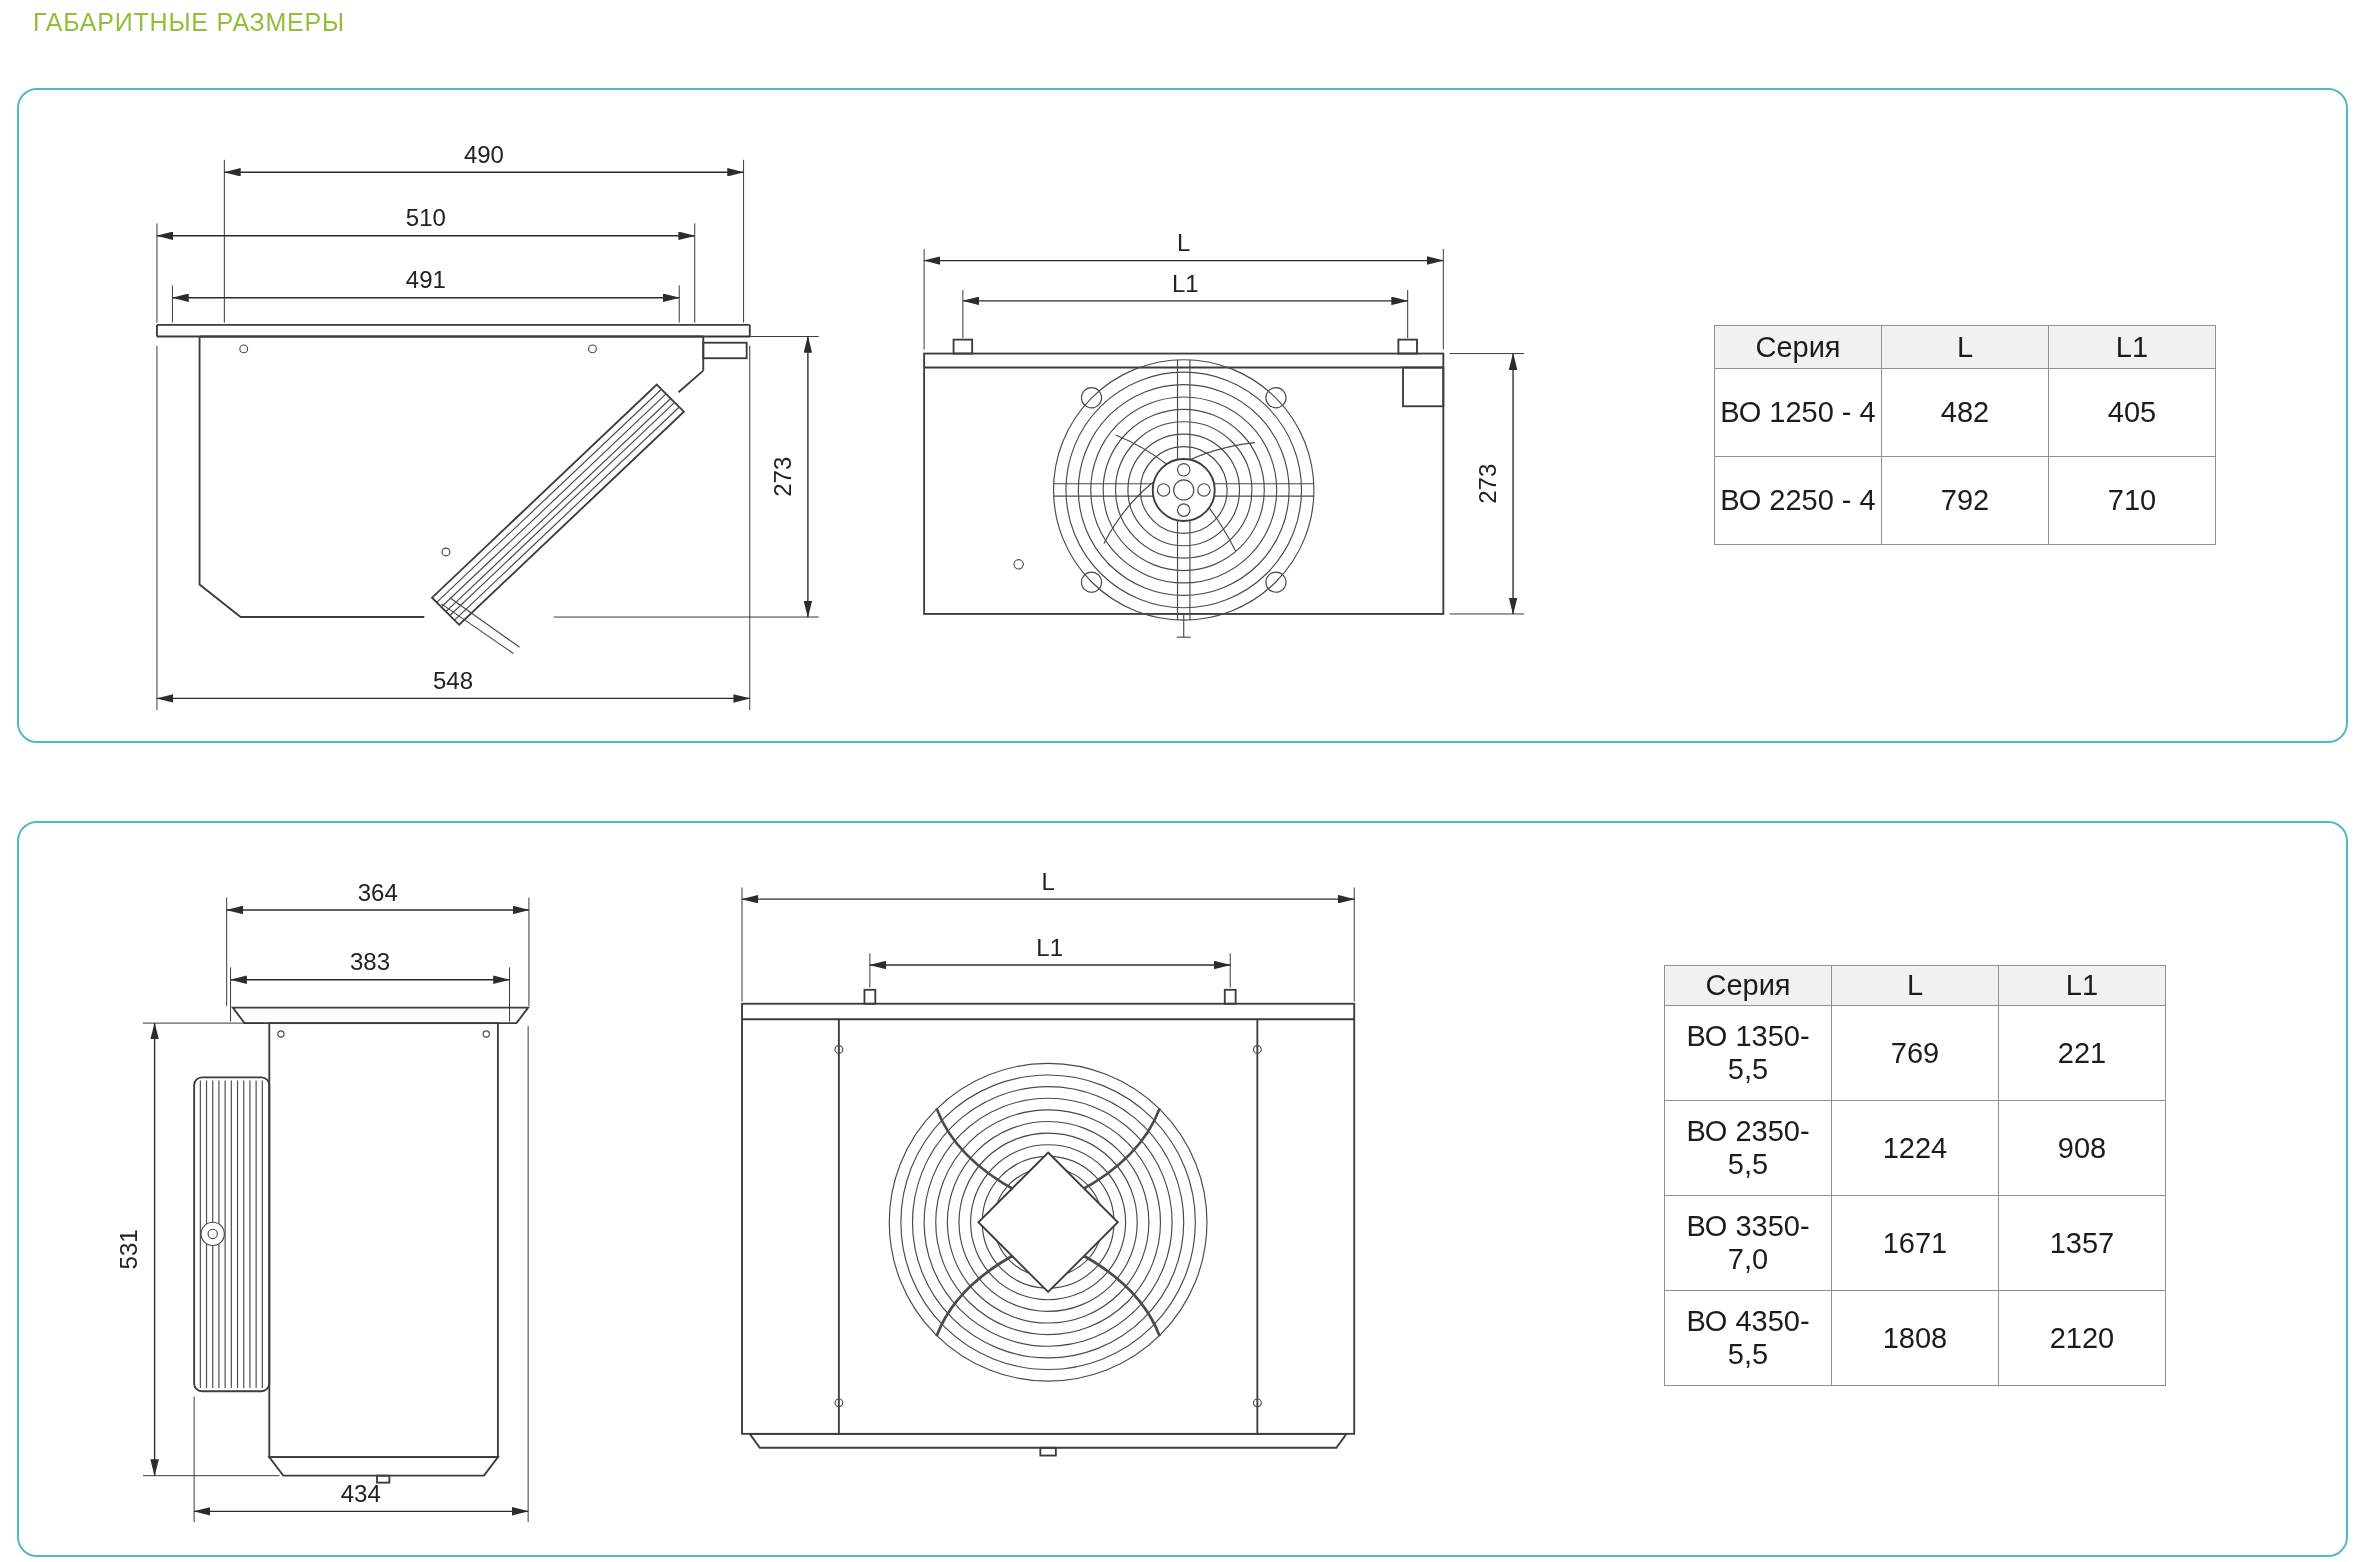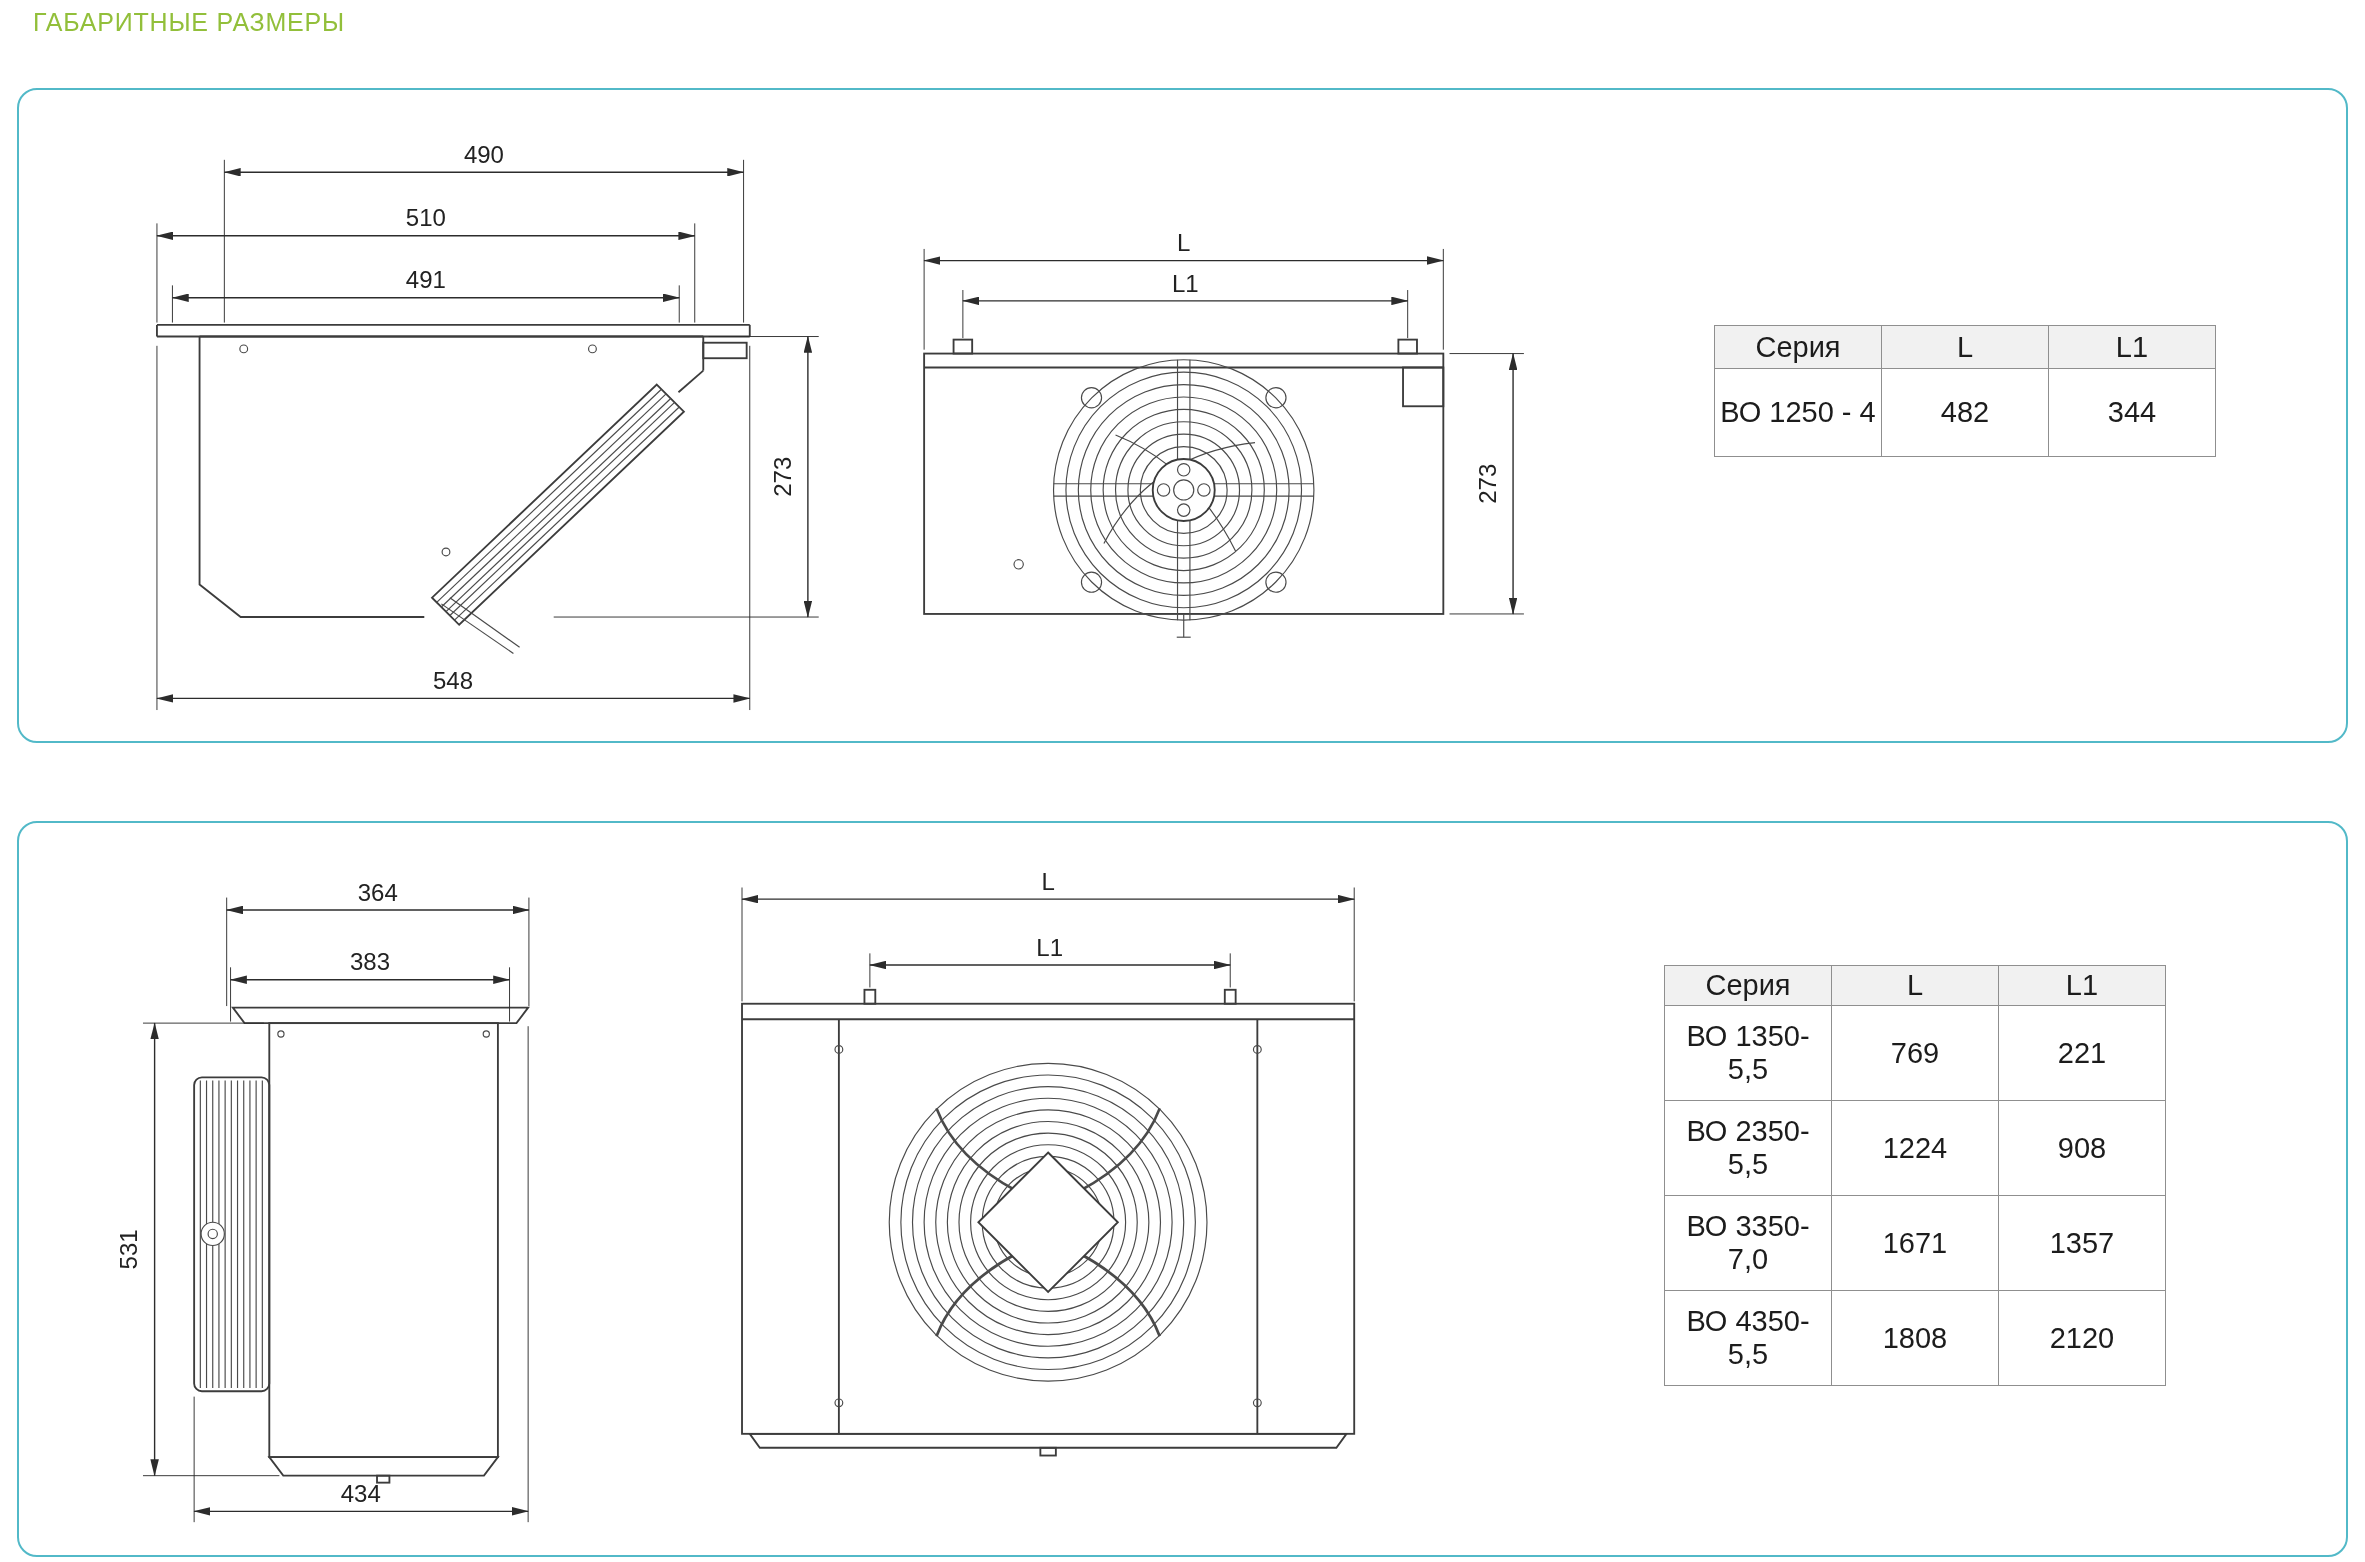--- a/index.html
+++ b/index.html
@@ -178,21 +178,26 @@
       <tr>
         <th>Серия</th>
         <th>L</th>
         <th>L1</th>
       </tr>
     </thead>
     <tbody>
       <tr>
         <td>ВО 1250 - 4</td>
         <td>482</td>
-        <td>344</td>
+        <td>405</td>
+      </tr>
+      <tr>
+        <td>ВО 2250 - 4</td>
+        <td>792</td>
+        <td>710</td>
       </tr>
     </tbody>
   </table>
 </div>
 
 <div class="panel" id="panel2">
   <svg viewBox="0 0 3008 948" width="2331" height="735">
     <defs>
       <marker id="arrB" viewBox="0 0 12 6" refX="11.5" refY="3" markerWidth="22" markerHeight="11" orient="auto-start-reverse" markerUnits="userSpaceOnUse">
         <path d="M0,0 L12,3 L0,6 z" fill="#2c2c2c"></path>

